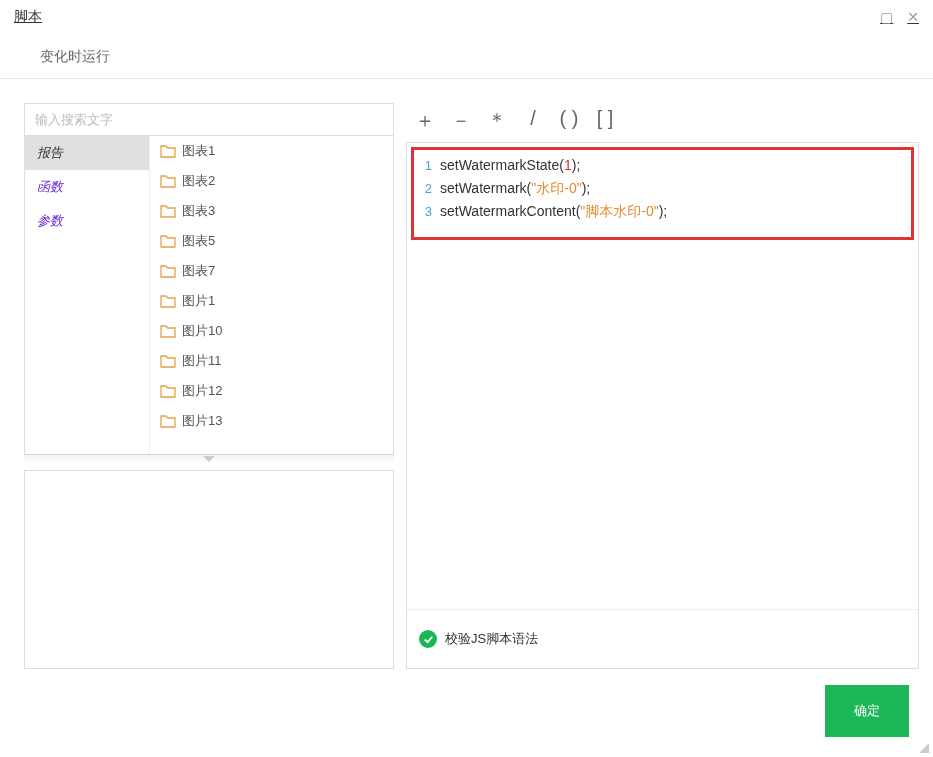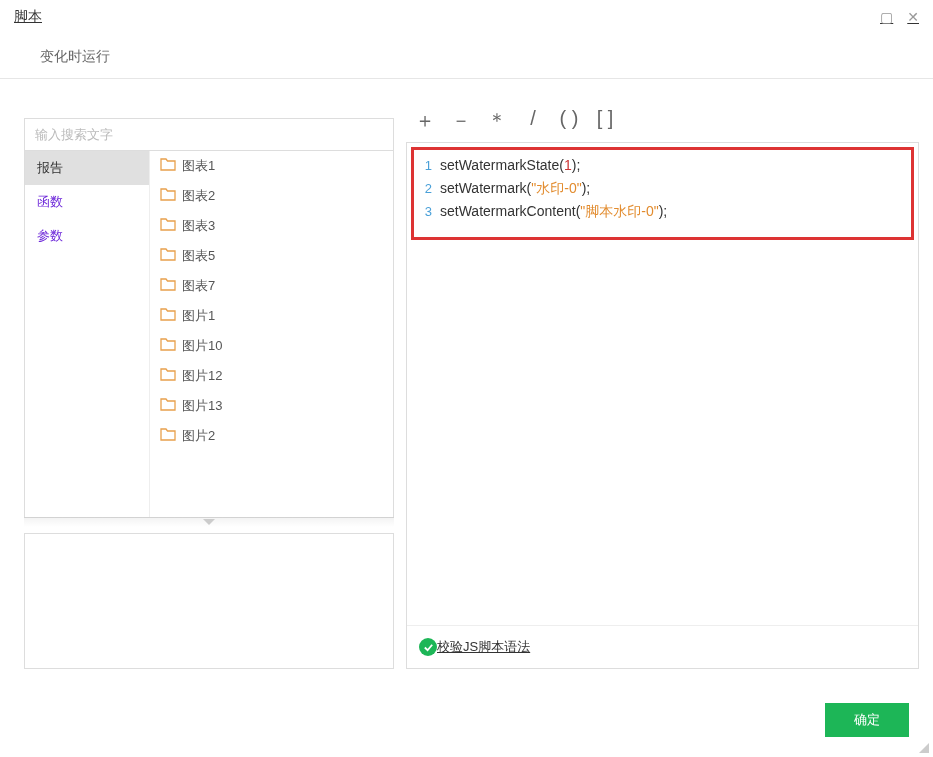--- a/index.html
+++ b/index.html
@@ -11,59 +11,59 @@
 .titlebar-controls span { color: #999; font-size: 14px; cursor: pointer; }
 
 .tabs { display: flex; border-bottom: 1px solid #e6e6e6; padding: 0 24px; margin-top: 4px; }
 .tab { padding: 10px 16px 12px; cursor: pointer; color: #666; font-size: 14px; position: relative; }
 .tab.active { color: #1db657; }
 .tab.active::after { content: ""; position: absolute; left: 0; right: 0; bottom: -1px; height: 2px; background: #1db657; }
 
 .main { display: flex; padding: 24px 14px 0 24px; gap: 12px; height: 590px; }
 
 .left-col { display: flex; flex-direction: column; width: 370px; }
-.left-top { border: 1px solid #ddd; height: 400px; display: flex; flex-direction: column; margin-top: 15px; }
+.left-top { border: 1px solid #ddd; height: 352px; display: flex; flex-direction: column; }
 .search-box { border-bottom: 1px solid #ddd; }
 .search-box input { width: 100%; border: none; padding: 8px 10px; font-size: 13px; outline: none; color: #333; }
 .search-box input::placeholder { color: #bbb; }
 
 .tree-pane { flex: 1; display: flex; overflow: hidden; }
-.cat-list { width: 125px; border-right: 1px solid #eee; }
+.cat-list { width: 125px; border-right: 1px solid #eee; font-style: italic; }
 .cat-item { padding: 8px 12px; cursor: pointer; color: #6d28d9; font-size: 13px; }
 .cat-item.active { background: #e0e0e0; color: #333; }
 
 .file-list { flex: 1; overflow-y: auto; position: relative; }
 .file-list::-webkit-scrollbar { width: 8px; }
 .file-list::-webkit-scrollbar-thumb { background: #ccc; border-radius: 4px; }
-.file-item { display: flex; padding: 6px 10px; cursor: pointer; color: #555; font-size: 13px; gap: 6px; }
+.file-item { display: flex; align-items: center; padding: 6px 10px; cursor: pointer; color: #555; font-size: 13px; gap: 6px; }
 .folder-icon { width: 16px; height: 14px; flex-shrink: 0; }
 
 .shadow-sep { height: 10px; background: linear-gradient(to bottom, rgba(0,0,0,0.05), transparent); margin-top: -1px; position: relative; }
 .shadow-sep::after { content: ""; position: absolute; left: 50%; top: 2px; transform: translateX(-50%); width: 0; height: 0; border-left: 6px solid transparent; border-right: 6px solid transparent; border-top: 6px solid #ccc; }
 
 .left-bottom { border: 1px solid #ddd; flex: 1; margin-top: 6px; }
 
 .right-col { flex: 1; display: flex; flex-direction: column; }
 .op-toolbar { display: flex; gap: 14px; padding: 4px 8px 8px; color: #666; font-size: 20px; font-family: Arial, sans-serif; }
 .op-btn { cursor: pointer; min-width: 22px; text-align: center; }
 
 .editor-box { border: 1px solid #ddd; flex: 1; display: flex; flex-direction: column; }
 .code-highlight { border: 3px solid #d33; margin: 4px; padding: 4px 6px 14px; }
 .code-line { display: flex; align-items: baseline; font-family: Arial, sans-serif; font-size: 14px; line-height: 22px; }
 .gutter { width: 20px; text-align: right; color: #4aa0d8; padding-right: 8px; font-size: 13px; }
 .code-txt { white-space: pre; color: #333; }
 .num-lit { color: #c33; }
 .str-lit { color: #e28b2d; }
 
-.validation { display: flex; align-items: center; padding: 12px 12px; border-top: 1px solid #eee; margin-top: auto; text-decoration: underline; }
+.validation { display: flex; align-items: center; gap: 8px; padding: 20px 12px; border-top: 1px solid #eee; margin-top: auto; }
 .check-icon { width: 18px; height: 18px; border-radius: 50%; background: #1db657; display: flex; align-items: center; justify-content: center; }
 .check-icon svg { width: 11px; height: 11px; }
 
 .footer { position: absolute; bottom: 0; left: 0; right: 0; display: flex; justify-content: flex-end; gap: 14px; padding: 14px 24px 20px; }
-.btn { min-width: 84px; height: 34px; border: 1px solid #ccc; background: #fff; cursor: pointer; font-size: 13px; color: #555; display: flex; align-items: center; justify-content: center; }
+.btn { min-width: 84px; height: 52px; border: 1px solid #ccc; background: #fff; cursor: pointer; font-size: 13px; color: #555; display: flex; align-items: center; justify-content: center; }
 .btn.primary { background: #1db657; border-color: #1db657; color: #fff; }
 
 .resize-grip { position: absolute; bottom: 4px; right: 4px; width: 14px; height: 14px; }
 .resize-grip::before { content: ""; position: absolute; right: 0; bottom: 0; width: 0; height: 0; border-bottom: 10px solid #ccc; border-left: 10px solid transparent; }
 </style>
 </head>
 <body>
 
 <div class="titlebar">
   <span class="titlebar-title">脚本</span>
@@ -129,33 +129,33 @@
             <div class="file-item">
               <svg class="folder-icon" viewBox="0 0 16 14">
                 <path d="M1 2 L6 2 L7.5 4 L15 4 L15 13 L1 13 Z M1 2 L1 13" fill="none" stroke="#e8a04c" stroke-width="1.3"></path>
               </svg>
               <span>图片10</span>
             </div>
             <div class="file-item">
               <svg class="folder-icon" viewBox="0 0 16 14">
                 <path d="M1 2 L6 2 L7.5 4 L15 4 L15 13 L1 13 Z M1 2 L1 13" fill="none" stroke="#e8a04c" stroke-width="1.3"></path>
               </svg>
+              <span>图片11</span>
+            </div>
+            <div class="file-item">
+              <svg class="folder-icon" viewBox="0 0 16 14">
+                <path d="M1 2 L6 2 L7.5 4 L15 4 L15 13 L1 13 Z M1 2 L1 13" fill="none" stroke="#e8a04c" stroke-width="1.3"></path>
+              </svg>
               <span>图片12</span>
             </div>
             <div class="file-item">
               <svg class="folder-icon" viewBox="0 0 16 14">
                 <path d="M1 2 L6 2 L7.5 4 L15 4 L15 13 L1 13 Z M1 2 L1 13" fill="none" stroke="#e8a04c" stroke-width="1.3"></path>
               </svg>
               <span>图片13</span>
-            </div>
-            <div class="file-item">
-              <svg class="folder-icon" viewBox="0 0 16 14">
-                <path d="M1 2 L6 2 L7.5 4 L15 4 L15 13 L1 13 Z M1 2 L1 13" fill="none" stroke="#e8a04c" stroke-width="1.3"></path>
-              </svg>
-              <span>图片2</span>
             </div>
           </div>
       </div>
     </div>
     <div class="shadow-sep"></div>
     <div class="left-bottom"></div>
   </div>
 
   <div class="right-col">
     <div class="op-toolbar">

